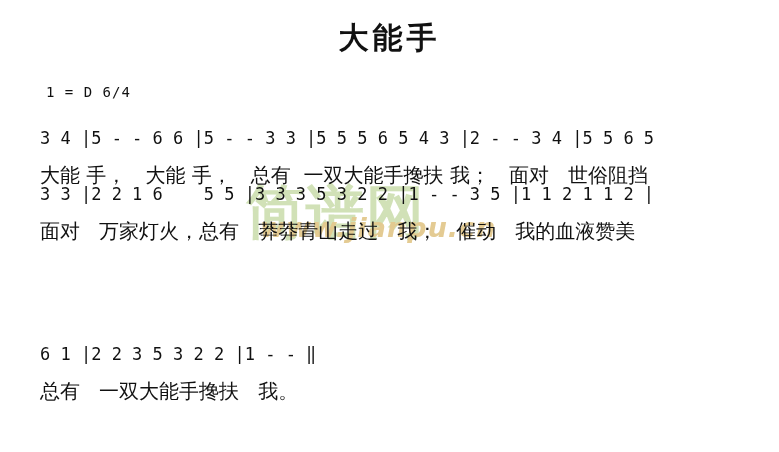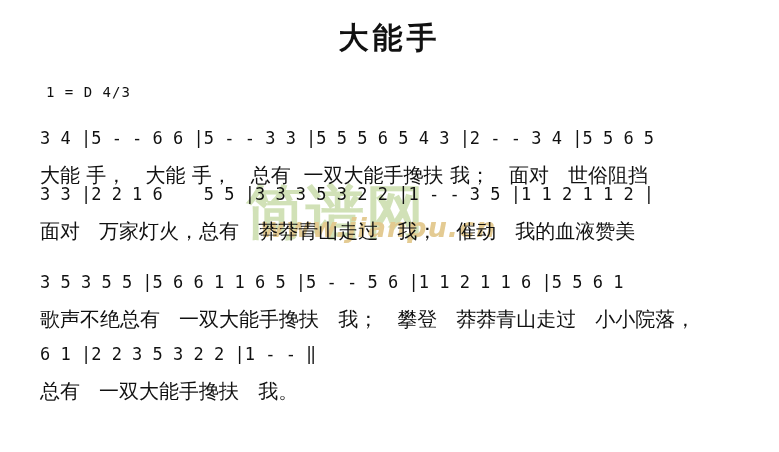--- a/index.html
+++ b/index.html
@@ -98,40 +98,36 @@
     letter-spacing: 0px;
   }
 </style>
 </head>
 <body>
 
 <div id="sheet">
 
   <div class="title">大能手</div>
 
-  <div class="keysig">1 = D   4/3</div>
+  <div class="keysig">1 = D   6/4</div>
 
   <div class="watermark">
     <div class="wm-big">简谱网</div>
     <div class="wm-small">www.jianpu.cn</div>
   </div>
 
   <div class="system" style="top:128px;">
     <div class="notes">3 4 |5 - - 6 6 |5 - - 3 3 |5 5 5 6 5 4 3 |2 - - 3 4 |5 5 6 5</div>
     <div class="lyrics">大能 手，   大能 手，   总有  一双大能手搀扶 我；   面对   世俗阻挡</div>
   </div>
 
   <div class="system" style="top:184px;">
     <div class="notes">3 3 |2 2 1 6    5 5 |3 3 3 5 3 2 2 |1 - - 3 5 |1 1 2 1 1 2 |</div>
     <div class="lyrics">面对   万家灯火，总有   莽莽青山走过   我；   催动   我的血液赞美</div>
   </div>
 
-  <div class="system" style="top:272px;">
-    <div class="notes">3 5 3 5 5 |5 6 6 1 1 6 5 |5 - - 5 6 |1 1 2 1 1 6 |5 5 6 1</div>
-    <div class="lyrics">歌声不绝总有   一双大能手搀扶   我；   攀登   莽莽青山走过   小小院落，</div>
-  </div>
 
   <div class="system" style="top:344px;">
     <div class="notes">6 1 |2 2 3 5 3 2 2 |1 - - ‖</div>
     <div class="lyrics">总有   一双大能手搀扶   我。</div>
   </div>
 
 </div>
 
 </body></html>

